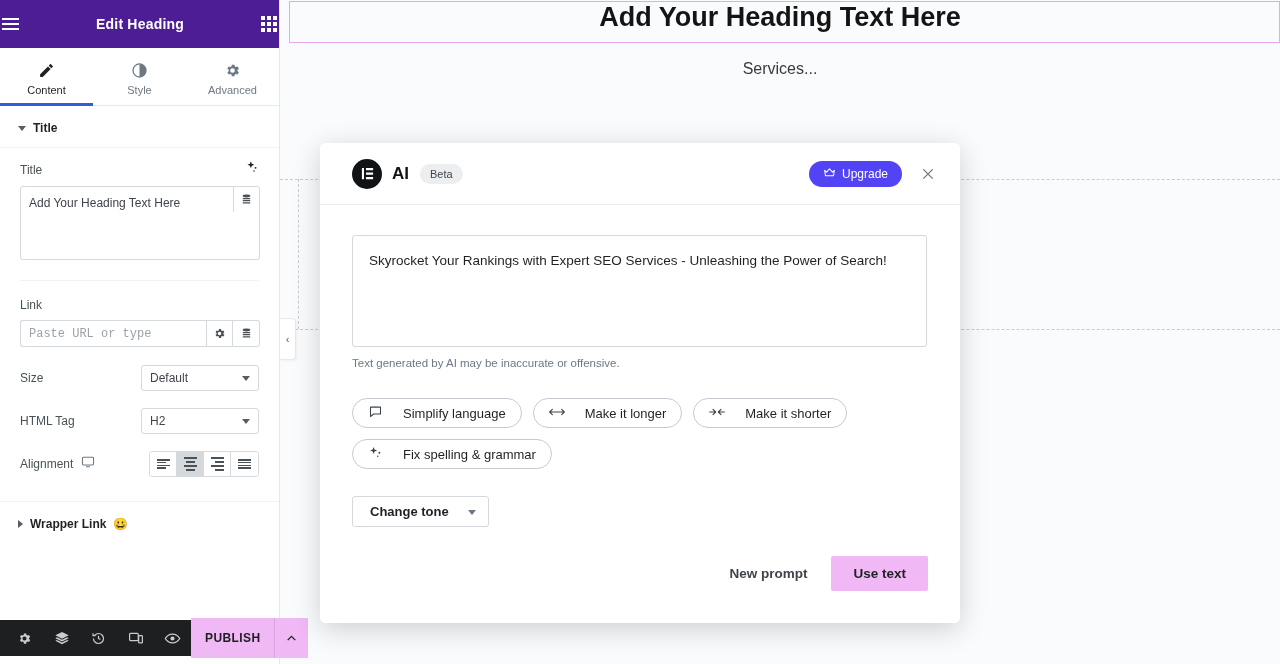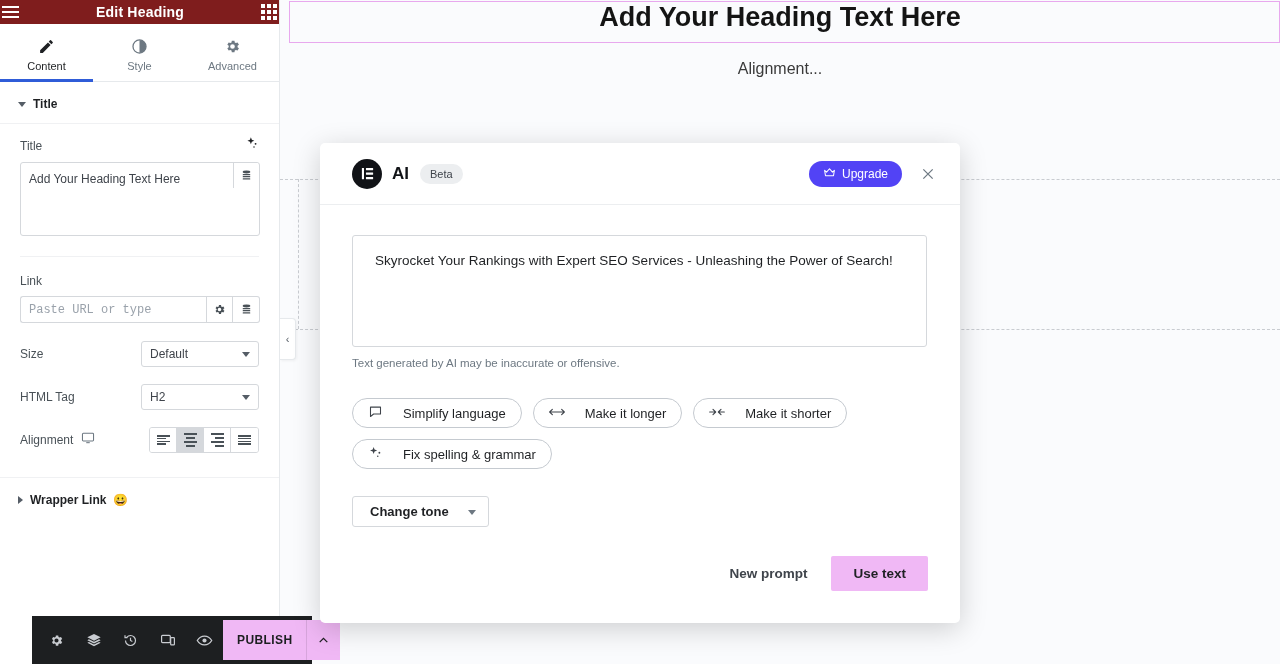--- a/index.html
+++ b/index.html
@@ -13,21 +13,21 @@
 
   
   .panel {
     position: absolute; left: 0; top: 0;
     width: 280px; height: 664px;
     background: #ffffff;
     border-right: 1px solid #e6e9ec;
     z-index: 20;
   }
   .panel-header {
-    height: 24px; background: #7f1d1d;
+    height: 48px; background: #4c1d95;
     display: flex; align-items: center; justify-content: space-between;
     padding: 0 2px;
   }
   .panel-title {
     color: #ffffff; font-size: 14px; font-weight: bold;
     letter-spacing: .2px;
   }
   .hamburger { display: flex; flex-direction: column; gap: 3px; cursor: pointer; }
   .hamburger i { display: block; width: 17px; height: 2px; background: #ffffff; }
   .grid-icon {
@@ -121,22 +121,22 @@
     border-right: 1px solid #d5d8dc;
   }
   .align-btn:last-child { border-right: none; }
   .align-btn.active { background: #d5d8dc; }
   .align-btn i { display: block; height: 1.5px; background: #495157; margin: 1.3px 0; }
 
   .monitor-ic { margin-left: 8px; }
 
   
   .bottom-bar {
-    position: absolute; left: 0; bottom: 0; width: 280px; height: 48px;
-    background: #1d1f21; display: flex; align-items: center; z-index: 30; margin-left: 32px;
+    position: absolute; left: 0; bottom: 8px; width: 280px; height: 36px;
+    background: #1d1f21; display: flex; align-items: center; z-index: 30;
   }
   .bb-icons { display: flex; align-items: center; gap: 0; padding-left: 6px; }
   .bb-ic { width: 37px; height: 40px; display: flex; align-items: center;
     justify-content: center; cursor: pointer; }
   .publish {
     margin-left: auto; height: 40px; background: #f0b8f5;
     display: flex; align-items: center; cursor: pointer;
   }
   .publish .lbltxt { padding: 0 14px; font-size: 12px; font-weight: bold;
     color: #1d1f21; letter-spacing: .4px; }
@@ -206,21 +206,21 @@
     font-family: "Liberation Sans", sans-serif;
   }
   .close-x {
     margin-left: 14px; width: 24px; height: 24px; cursor: pointer;
     display: flex; align-items: center; justify-content: center;
   }
 
   .dlg-body { padding: 30px 32px 0; flex: 1; }
   .result-box {
     width: 575px; height: 112px; border: 1px solid #d5d8dc; border-radius: 3px;
-    padding: 16px 22px; font-size: 13.5px; color: #1f2124; line-height: 1.4;
+    padding: 16px 16px; font-size: 13.5px; color: #1f2124; line-height: 1.4;
     background: #fff;
   }
   .disclaimer { margin-top: 10px; font-size: 11.5px; color: #6d7882; }
 
   .chips { display: flex; flex-wrap: wrap; gap: 11px; margin-top: 29px; width: 580px; }
   .chip {
     display: flex; align-items: center; gap: 20px;
     height: 30px; padding: 0 15px; border: 1px solid #c5cad0;
     border-radius: 16px; font-size: 13px; color: #1f2124;
     background: #fff; cursor: pointer; font-family: "Liberation Sans", sans-serif;
@@ -472,21 +472,21 @@
         <svg width="13" height="13" viewBox="0 0 24 24" fill="none" stroke="#1d1f21" stroke-width="2.4">
           <path d="M5 15l7-7 7 7"></path>
         </svg>
       </span>
     </div>
   </div>
 
   <div class="canvas">
     <div class="heading-box"></div>
     <div class="heading-txt">Add Your Heading Text Here</div>
-    <div class="para">Alignment...</div>
+    <div class="para">Services...</div>
 
     <div class="dash-h" style="left:0; right:0; top:179px;"></div>
     <div class="dash-h" style="left:0; right:0; top:329px;"></div>
     <div class="dash-v" style="left:18px; top:179px; height:150px;"></div>
     <div class="dash-v" style="left:112px; top:179px; height:150px;"></div>
 
     <div class="collapse-handle">‹</div>
   </div>
 
   <div class="dialog">

